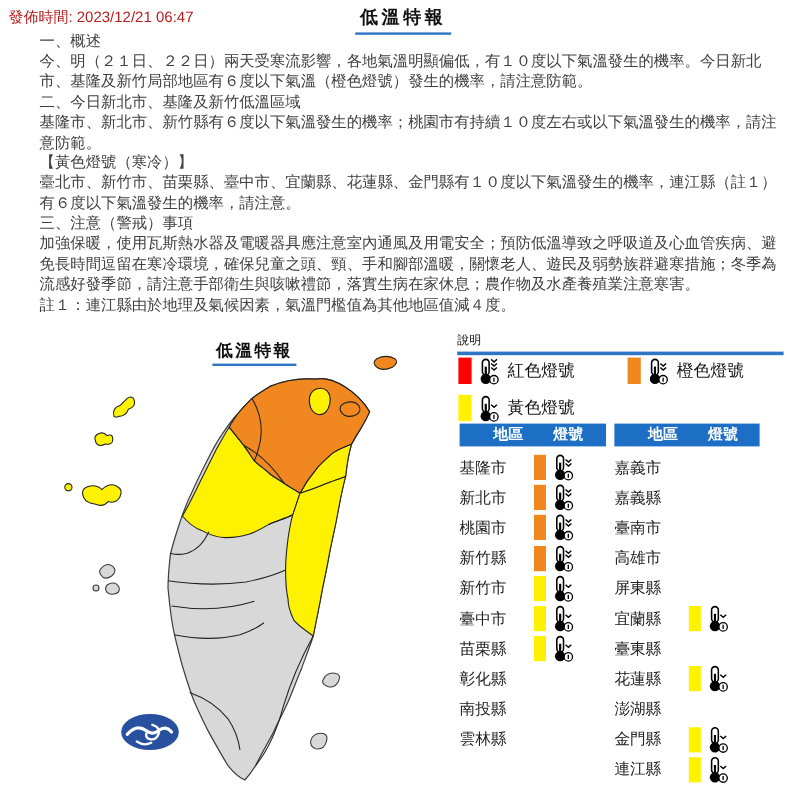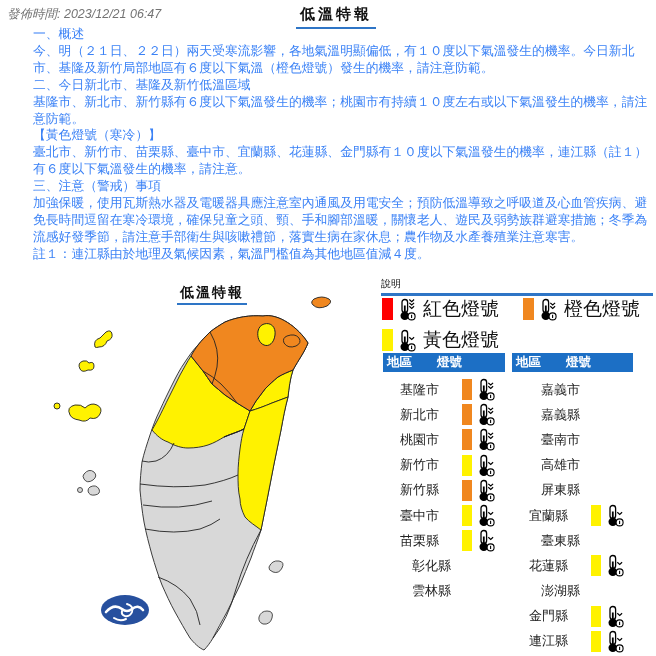--- a/index.html
+++ b/index.html
@@ -3,52 +3,52 @@
 <meta charset="utf-8">
 <style>
   :root{
     --blue:#1C6FC5;
     --underline:#2E75C6;
     --logo-blue:#27509E;
   }
   html,body{margin:0;padding:0;background:#fff;}
   .page{position:relative;width:656px;height:656px;background:#fff;overflow:hidden;
         font-family:"Liberation Sans","DejaVu Sans",sans-serif;color:#111;}
-  .publish{position:absolute;left:7px;top:6px;font-size:12.5px;color:#737373;font-style:italic;}
+  .publish{position:absolute;left:7px;top:6px;font-size:12.5px;color:#b91c1c;}
   .main-title{position:absolute;left:296px;top:5px;font-size:15px;font-weight:bold;letter-spacing:3px;
               border-bottom:2px solid var(--underline);padding:0 4px 3px 4px;color:#111;}
-  .body-text{position:absolute;left:33px;top:26px;width:617px;font-size:12.8px;line-height:16.9px;color:#3b82f6;}
+  .body-text{position:absolute;left:33px;top:26px;width:617px;font-size:12.8px;line-height:16.9px;color:#404040;}
   .para{margin:0;}
 
   .map-title{position:absolute;left:177px;top:284px;font-size:14px;font-weight:bold;letter-spacing:2px;
              border-bottom:2px solid var(--underline);padding:0 3px 1px 3px;}
   #map{position:absolute;left:40px;top:289px;}
 
   .legend-title{position:absolute;left:381px;top:277px;font-size:10px;color:#111;}
   .legend-rule{position:absolute;left:381px;top:293px;width:272px;height:2.5px;background:var(--underline);}
   .legend-items{position:absolute;left:382px;top:297px;display:grid;grid-template-columns:141px 1fr;row-gap:7px;}
   .legend-item{display:flex;align-items:center;height:24px;}
   .legend-item .swatch{width:11px;height:22px;}
-  .legend-label{font-size:19px;padding-left:6px;color:#111;}
+  .legend-label{font-size:14px;padding-left:6px;color:#111;}
 
   .swatch{display:inline-block;width:10px;height:21px;background:#fff;}
   .thermo{width:21px;height:23px;margin-left:3px;}
   .thermo .c2,.thermo .c3{display:none;}
   .thermo.lv-orange .c2{display:block;}
   .thermo.lv-red .c2,.thermo.lv-red .c3{display:block;}
 
   .t-header{position:absolute;top:353px;height:19px;background:var(--blue);color:#fff;
             display:flex;align-items:center;font-size:12.5px;font-weight:bold;}
   #header-left{left:383px;width:122px;}
   #header-right{left:512px;width:121px;}
-  .h-region{margin-left:4px;width:50px;}
+  .h-region{margin-left:28px;width:50px;}
   .t-body{position:absolute;top:377px;width:130px;}
   #table-left{left:383px;}
   #table-right{left:512px;}
-  .t-row{display:flex;align-items:center;height:25.2px;justify-content:center;}
+  .t-row{display:flex;align-items:center;height:25.2px;}
   .t-name{width:62px;font-size:13px;color:#222;}
   .t-sig{display:flex;align-items:center;}
 </style>
 </head>
 <body>
 
 <div class="page">
 
   <div class="publish">發佈時間: 2023/12/21 06:47</div>
   <div class="main-title">低溫特報</div>
@@ -238,54 +238,54 @@
       <polyline class="c1" points="12.8,8.3 15.2,10.4 17.6,8.3" fill="none" stroke="#000" stroke-width="1.2"></polyline>
       <polyline class="c2" points="12.8,4.9 15.2,7.0 17.6,4.9" fill="none" stroke="#000" stroke-width="1.2"></polyline>
       <polyline class="c3" points="12.8,1.5 15.2,3.6 17.6,1.5" fill="none" stroke="#000" stroke-width="1.2"></polyline>
       <circle cx="15.1" cy="18.4" r="3.5" fill="#fff" stroke="#000" stroke-width="1.1"></circle>
       <line x1="15.1" y1="16.7" x2="15.1" y2="20.1" stroke="#000" stroke-width="1.1"></line>
     </svg>
       </span>
     </div>
 
     <div class="t-row">
-      <span class="t-name">新竹市</span>
-      <span class="t-sig">
-        <span class="swatch" style="background: rgb(255, 242, 0);"></span>
-        <svg class="thermo lv-yellow" viewBox="0 0 20 23" xmlns="http://www.w3.org/2000/svg">
-      <rect x="5.5" y="1.5" width="5.6" height="13" rx="2.8" fill="#fff" stroke="#000" stroke-width="1.3"></rect>
-      <rect x="7.4" y="7.5" width="1.8" height="7.5" fill="#000"></rect>
-      <circle cx="8.3" cy="17.8" r="4.3" fill="#000"></circle>
-      <polyline class="c1" points="12.8,8.3 15.2,10.4 17.6,8.3" fill="none" stroke="#000" stroke-width="1.2"></polyline>
-      <polyline class="c2" points="12.8,4.9 15.2,7.0 17.6,4.9" fill="none" stroke="#000" stroke-width="1.2"></polyline>
-      <polyline class="c3" points="12.8,1.5 15.2,3.6 17.6,1.5" fill="none" stroke="#000" stroke-width="1.2"></polyline>
-      <circle cx="15.1" cy="18.4" r="3.5" fill="#fff" stroke="#000" stroke-width="1.1"></circle>
-      <line x1="15.1" y1="16.7" x2="15.1" y2="20.1" stroke="#000" stroke-width="1.1"></line>
-    </svg>
-      </span>
-    </div>
-
-    <div class="t-row">
       <span class="t-name">新竹縣</span>
       <span class="t-sig">
         <span class="swatch" style="background: rgb(240, 135, 31);"></span>
         <svg class="thermo lv-orange" viewBox="0 0 20 23" xmlns="http://www.w3.org/2000/svg">
       <rect x="5.5" y="1.5" width="5.6" height="13" rx="2.8" fill="#fff" stroke="#000" stroke-width="1.3"></rect>
       <rect x="7.4" y="7.5" width="1.8" height="7.5" fill="#000"></rect>
       <circle cx="8.3" cy="17.8" r="4.3" fill="#000"></circle>
       <polyline class="c1" points="12.8,8.3 15.2,10.4 17.6,8.3" fill="none" stroke="#000" stroke-width="1.2"></polyline>
       <polyline class="c2" points="12.8,4.9 15.2,7.0 17.6,4.9" fill="none" stroke="#000" stroke-width="1.2"></polyline>
       <polyline class="c3" points="12.8,1.5 15.2,3.6 17.6,1.5" fill="none" stroke="#000" stroke-width="1.2"></polyline>
       <circle cx="15.1" cy="18.4" r="3.5" fill="#fff" stroke="#000" stroke-width="1.1"></circle>
       <line x1="15.1" y1="16.7" x2="15.1" y2="20.1" stroke="#000" stroke-width="1.1"></line>
     </svg>
       </span>
     </div>
 
     <div class="t-row">
+      <span class="t-name">新竹市</span>
+      <span class="t-sig">
+        <span class="swatch" style="background: rgb(255, 242, 0);"></span>
+        <svg class="thermo lv-yellow" viewBox="0 0 20 23" xmlns="http://www.w3.org/2000/svg">
+      <rect x="5.5" y="1.5" width="5.6" height="13" rx="2.8" fill="#fff" stroke="#000" stroke-width="1.3"></rect>
+      <rect x="7.4" y="7.5" width="1.8" height="7.5" fill="#000"></rect>
+      <circle cx="8.3" cy="17.8" r="4.3" fill="#000"></circle>
+      <polyline class="c1" points="12.8,8.3 15.2,10.4 17.6,8.3" fill="none" stroke="#000" stroke-width="1.2"></polyline>
+      <polyline class="c2" points="12.8,4.9 15.2,7.0 17.6,4.9" fill="none" stroke="#000" stroke-width="1.2"></polyline>
+      <polyline class="c3" points="12.8,1.5 15.2,3.6 17.6,1.5" fill="none" stroke="#000" stroke-width="1.2"></polyline>
+      <circle cx="15.1" cy="18.4" r="3.5" fill="#fff" stroke="#000" stroke-width="1.1"></circle>
+      <line x1="15.1" y1="16.7" x2="15.1" y2="20.1" stroke="#000" stroke-width="1.1"></line>
+    </svg>
+      </span>
+    </div>
+
+    <div class="t-row">
       <span class="t-name">臺中市</span>
       <span class="t-sig">
         <span class="swatch" style="background: rgb(255, 242, 0);"></span>
         <svg class="thermo lv-yellow" viewBox="0 0 20 23" xmlns="http://www.w3.org/2000/svg">
       <rect x="5.5" y="1.5" width="5.6" height="13" rx="2.8" fill="#fff" stroke="#000" stroke-width="1.3"></rect>
       <rect x="7.4" y="7.5" width="1.8" height="7.5" fill="#000"></rect>
       <circle cx="8.3" cy="17.8" r="4.3" fill="#000"></circle>
       <polyline class="c1" points="12.8,8.3 15.2,10.4 17.6,8.3" fill="none" stroke="#000" stroke-width="1.2"></polyline>
       <polyline class="c2" points="12.8,4.9 15.2,7.0 17.6,4.9" fill="none" stroke="#000" stroke-width="1.2"></polyline>
       <polyline class="c3" points="12.8,1.5 15.2,3.6 17.6,1.5" fill="none" stroke="#000" stroke-width="1.2"></polyline>
@@ -313,20 +313,27 @@
     </div>
 
     <div class="t-row">
       <span class="t-name">彰化縣</span>
       <span class="t-sig" style="visibility: hidden;">
         <span class="swatch"></span>
         <span class="thermo-slot"></span>
       </span>
     </div>
 
+    <div class="t-row">
+      <span class="t-name">南投縣</span>
+      <span class="t-sig" style="visibility: hidden;">
+        <span class="swatch"></span>
+        <span class="thermo-slot"></span>
+      </span>
+    </div>
 
     <div class="t-row">
       <span class="t-name">雲林縣</span>
       <span class="t-sig" style="visibility: hidden;">
         <span class="swatch"></span>
         <span class="thermo-slot"></span>
       </span>
     </div>
   </div>
   <div class="t-body" id="table-right">

